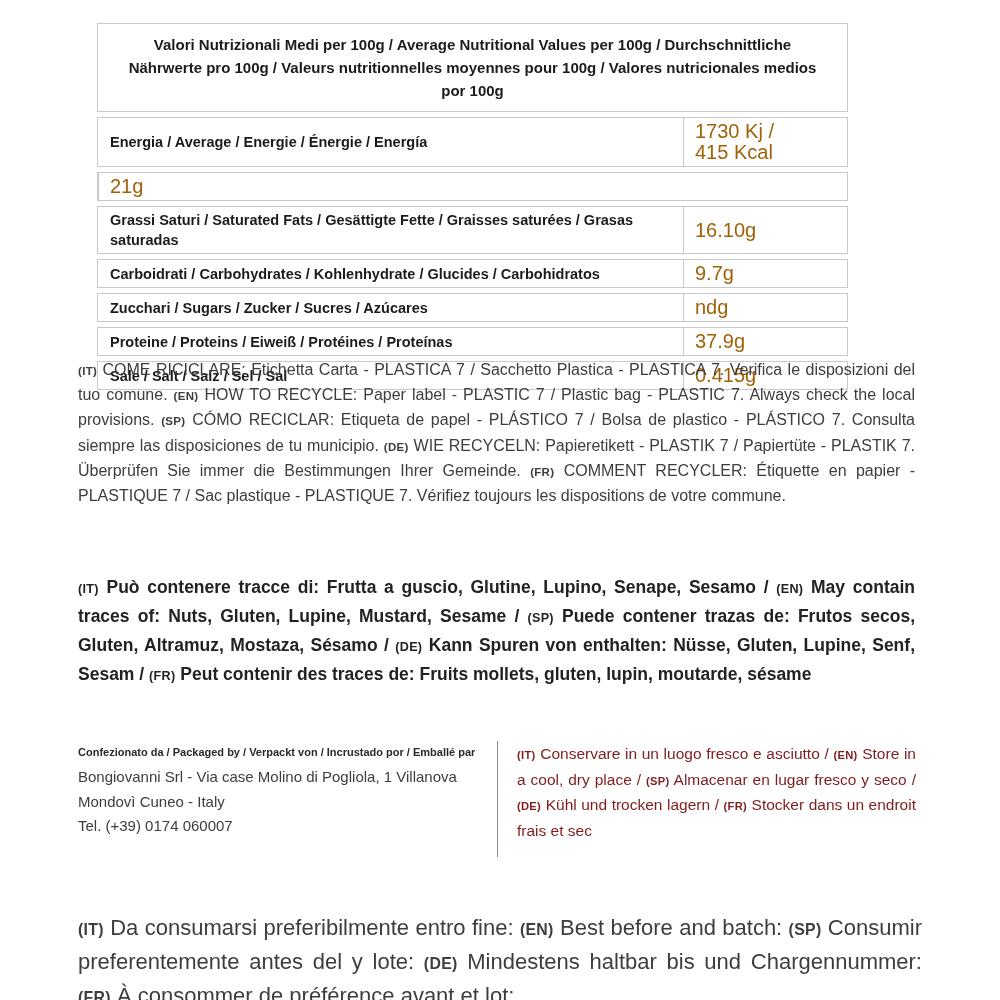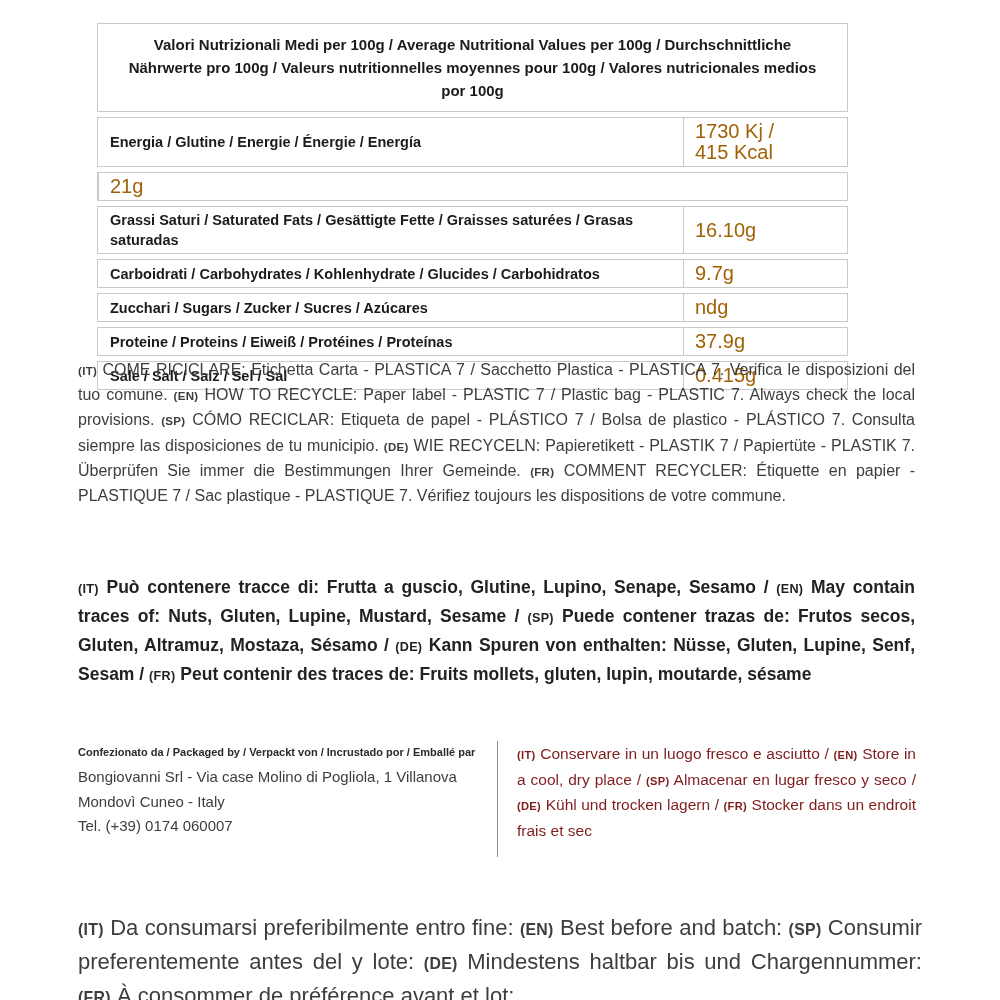--- a/index.html
+++ b/index.html
@@ -55,21 +55,21 @@
   .bestbefore{top:912px;width:844px;font-size:22px;line-height:32px;}
 </style>
 </head>
 <body>
 
 <div class="ntable">
   <div class="ntable-header">Valori Nutrizionali Medi per 100g / Average Nutritional Values per 100g / Durchschnittliche Nährwerte pro 100g / Valeurs nutritionnelles moyennes pour 100g / Valores nutricionales medios por 100g</div>
   <div>
 
       <div class="nrow">
-        <div class="nrow-label">Energia / Glutine / Energie / Énergie / Energía</div>
+        <div class="nrow-label">Energia / Average / Energie / Énergie / Energía</div>
         <div class="nrow-value">1730 Kj /
 415 Kcal</div>
       </div>
 
       <div class="nrow">
         <div class="nrow-value">21g</div>
       </div>
 
       <div class="nrow">
         <div class="nrow-label">Grassi Saturi / Saturated Fats / Gesättigte Fette / Graisses saturées / Grasas saturadas</div>

